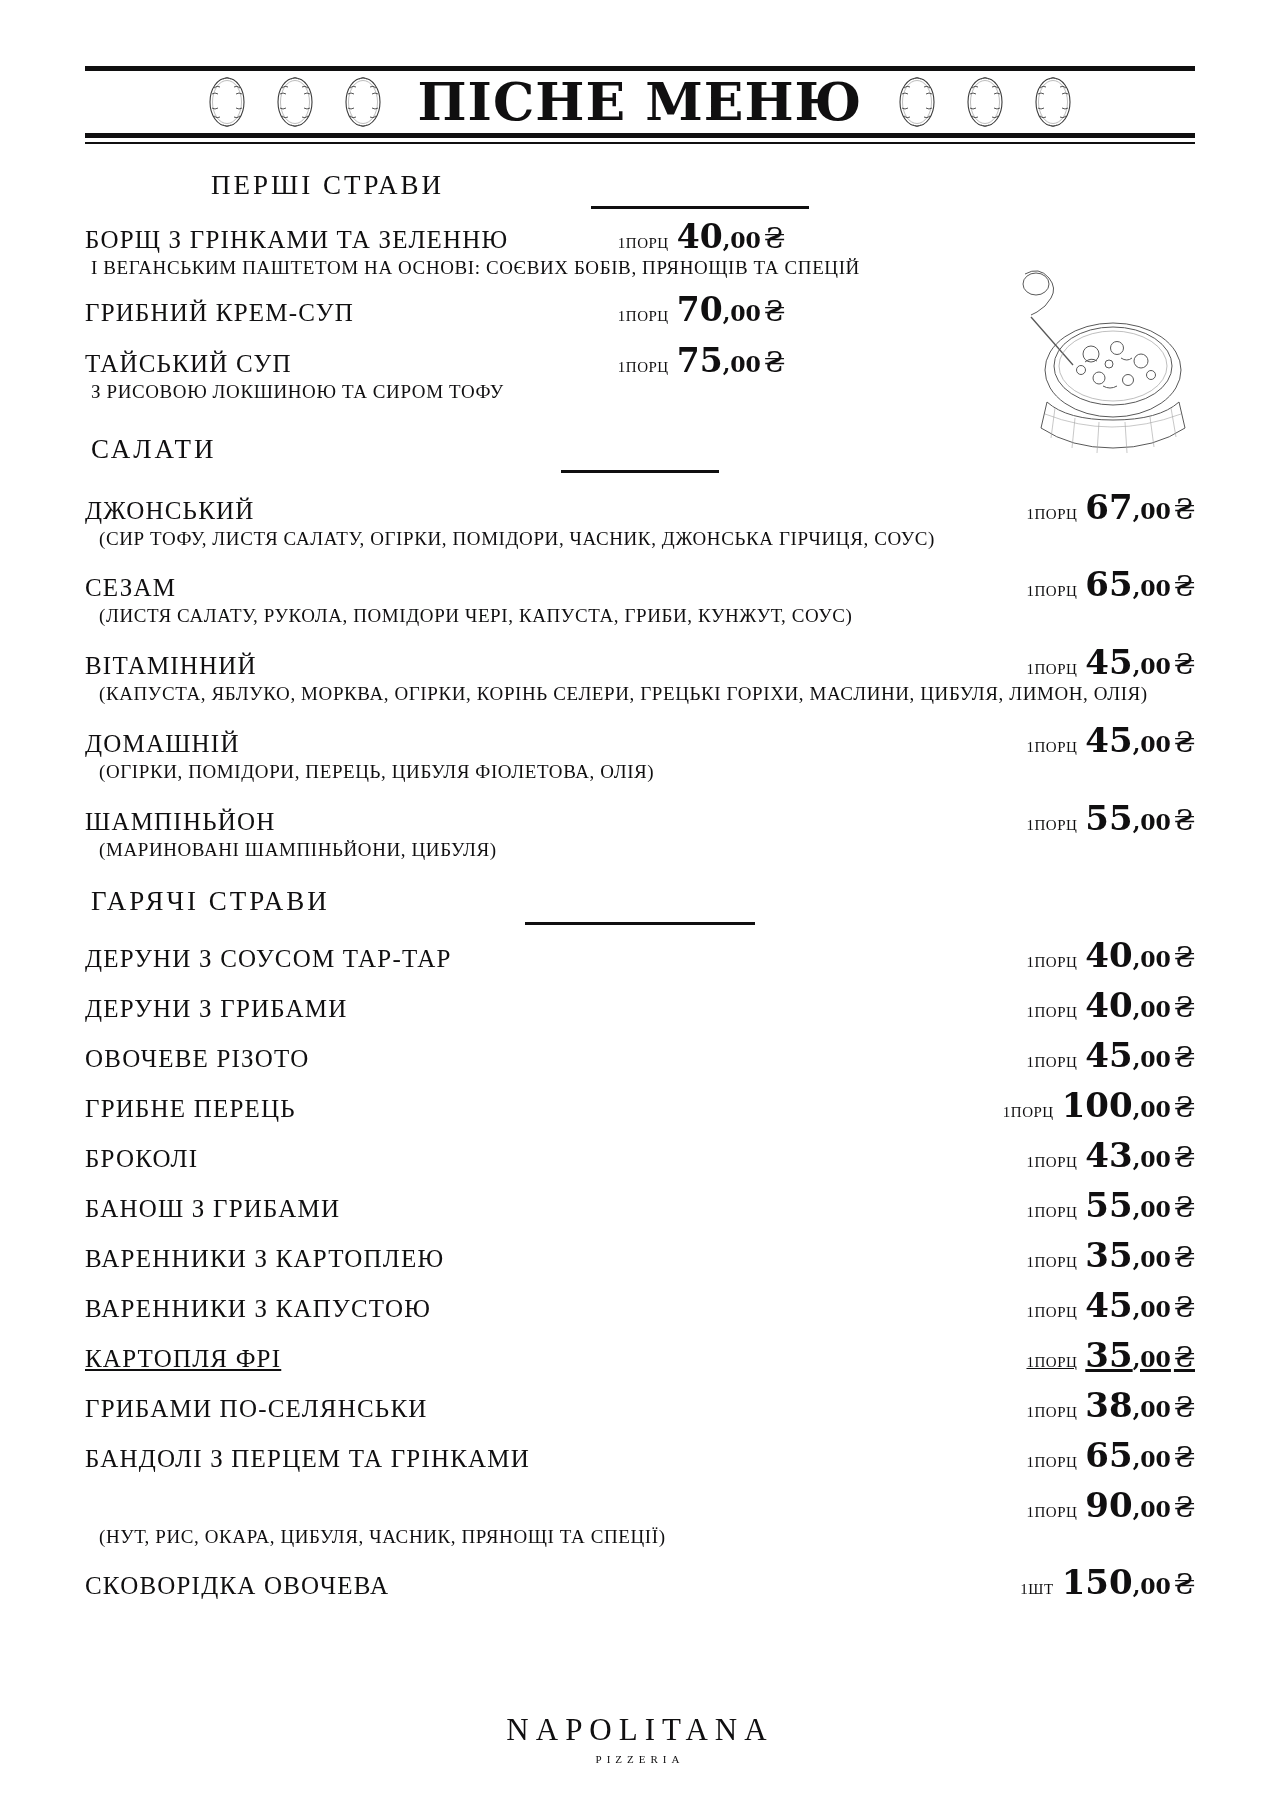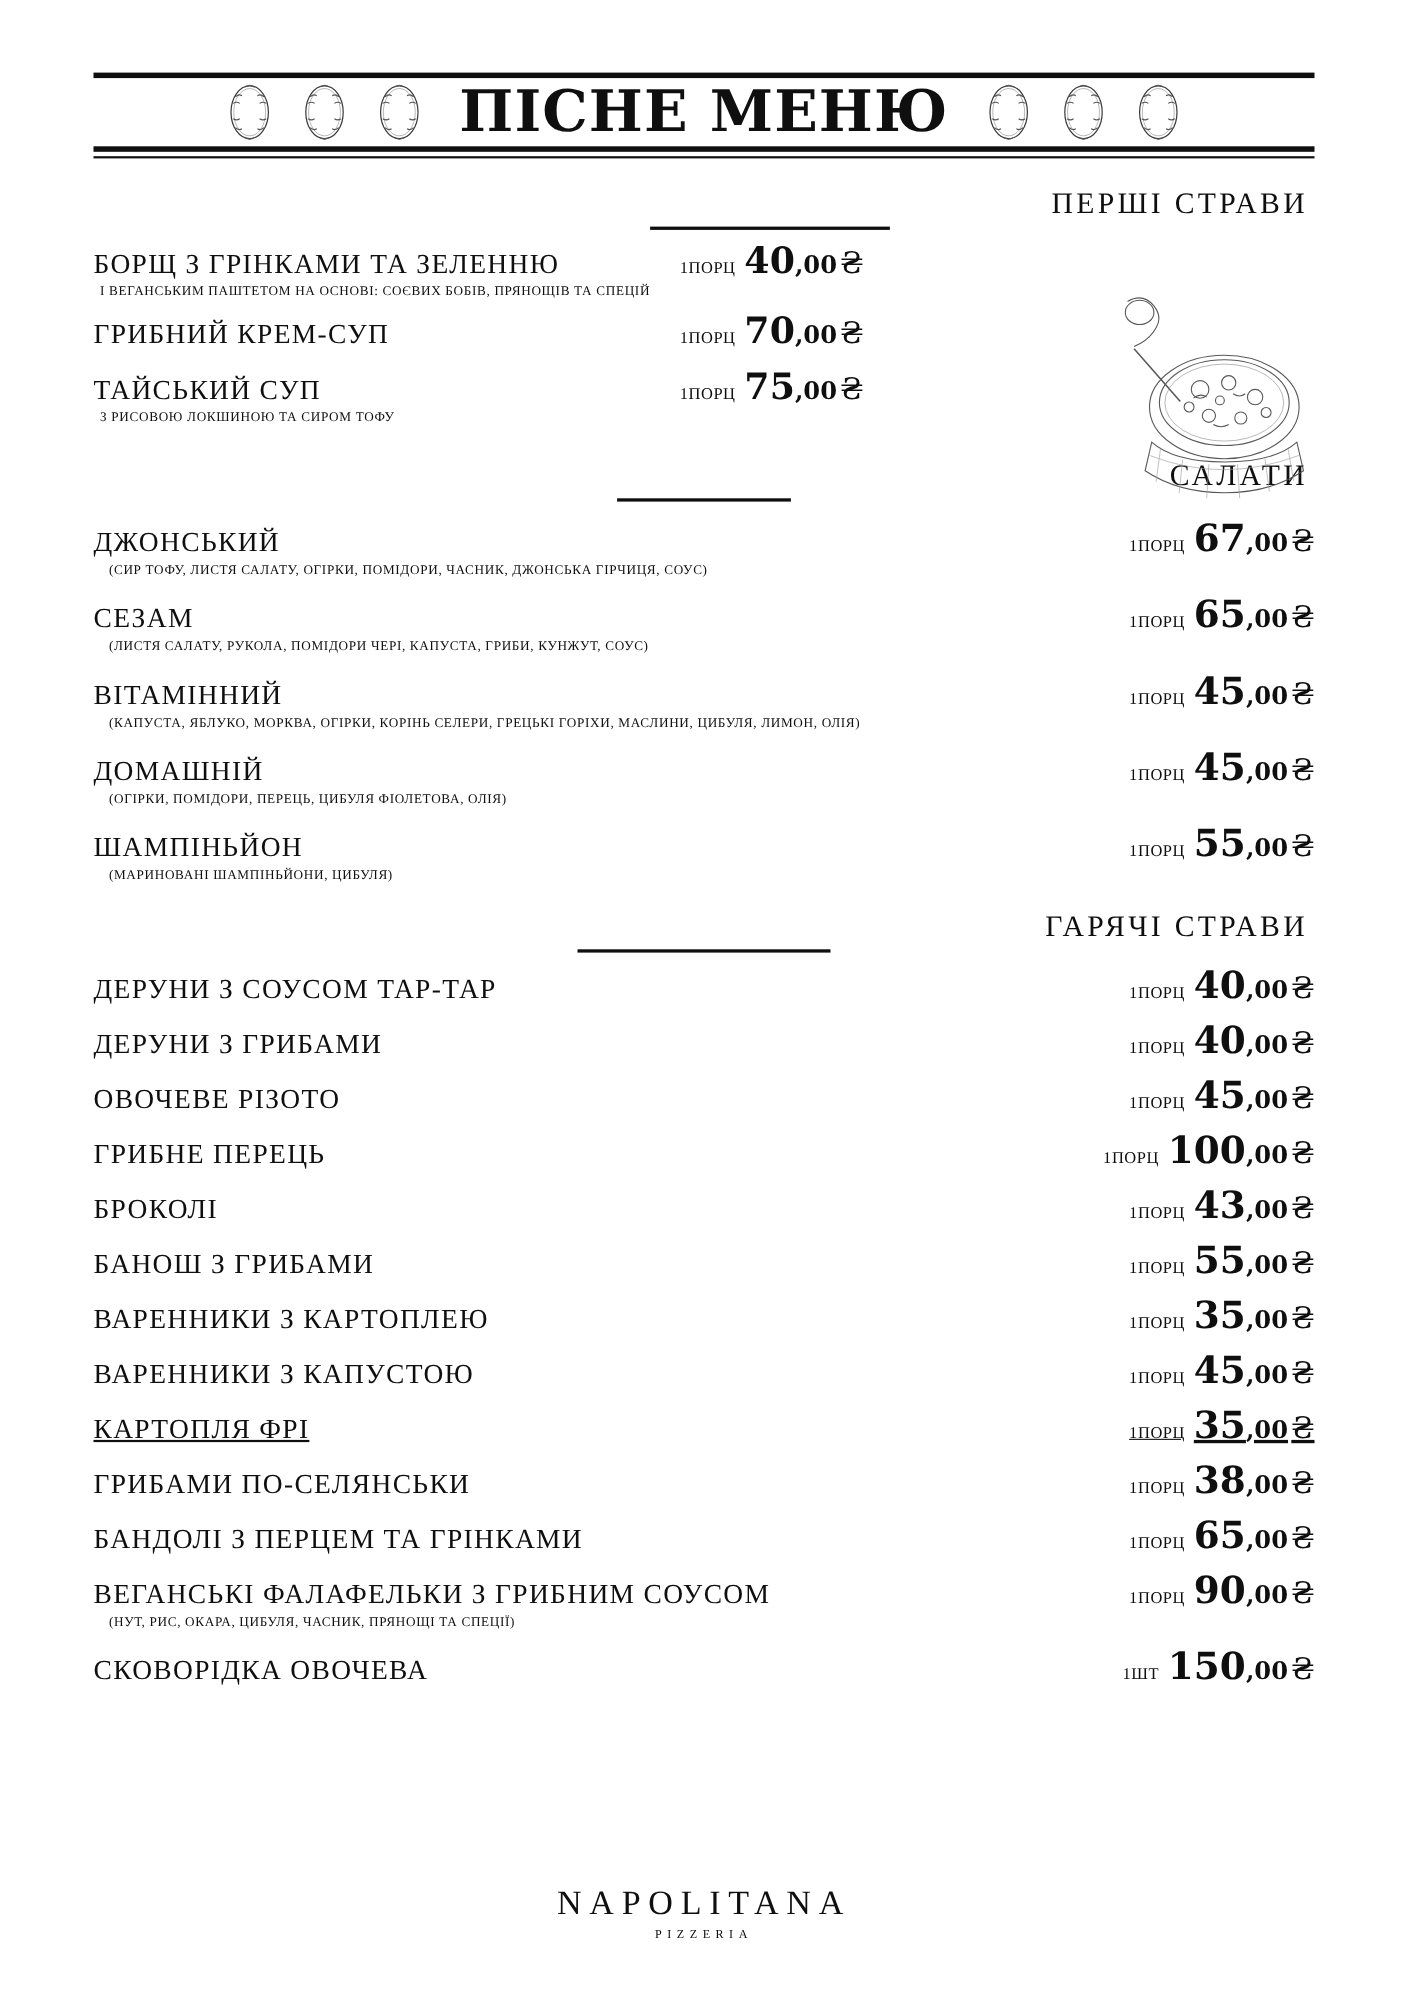--- a/index.html
+++ b/index.html
@@ -57,21 +57,21 @@
     font-weight: 700;
     font-size: 52px;
     letter-spacing: 1px;
     white-space: nowrap;
     padding: 0 34px;
     line-height: 1;
   }
 
   
   .section-head {
-    text-align: right;
+    text-align: left;
     margin-top: 22px;
   }
   .section-head .label {
     font-size: 27px;
     letter-spacing: 3px;
     display: inline-block;
     padding: 0 6px 5px 6px;
   }
   .section-head .underline {
     width: 218px;
@@ -112,21 +112,21 @@
   }
   .row .price .cents {
     font-size: 22px;
   }
   .row .price .uah {
     font-weight: 400;
     font-size: 27px;
     padding-left: 3px;
   }
   .desc {
-    font-size: 12px;
+    font-size: 19px;
     letter-spacing: 0.6px;
     padding-left: 14px;
     margin-top: 1px;
     line-height: 1.2;
     white-space: nowrap;
   }
   .desc.indent0 { padding-left: 6px; }
 
   
   .item { margin-top: 14px; }
@@ -441,21 +441,20 @@
       <div class="row">
         <span class="name">БАНДОЛІ З ПЕРЦЕМ ТА ГРІНКАМИ</span>
         <span class="leader"></span>
         <span class="unit">1ПОРЦ</span>
         <span class="price"><span>65</span><span class="cents">,00</span><span class="uah">₴</span></span>
       </div>
     </div>
 
     <div class="item" style="margin-top:10px;">
       <div class="row">
-        <span class="name">ВЕГАНСЬКІ ФАЛАФЕЛЬКИ З ГРИБНИМ СОУСОМ</span>
         <span class="leader"></span>
         <span class="unit">1ПОРЦ</span>
         <span class="price"><span>90</span><span class="cents">,00</span><span class="uah">₴</span></span>
       </div>
       <div class="desc">(НУТ, РИС, ОКАРА, ЦИБУЛЯ, ЧАСНИК, ПРЯНОЩІ ТА СПЕЦІЇ)</div>
     </div>
 
     <div class="item" style="margin-top:14px;">
       <div class="row">
         <span class="name">СКОВОРІДКА ОВОЧЕВА</span>

